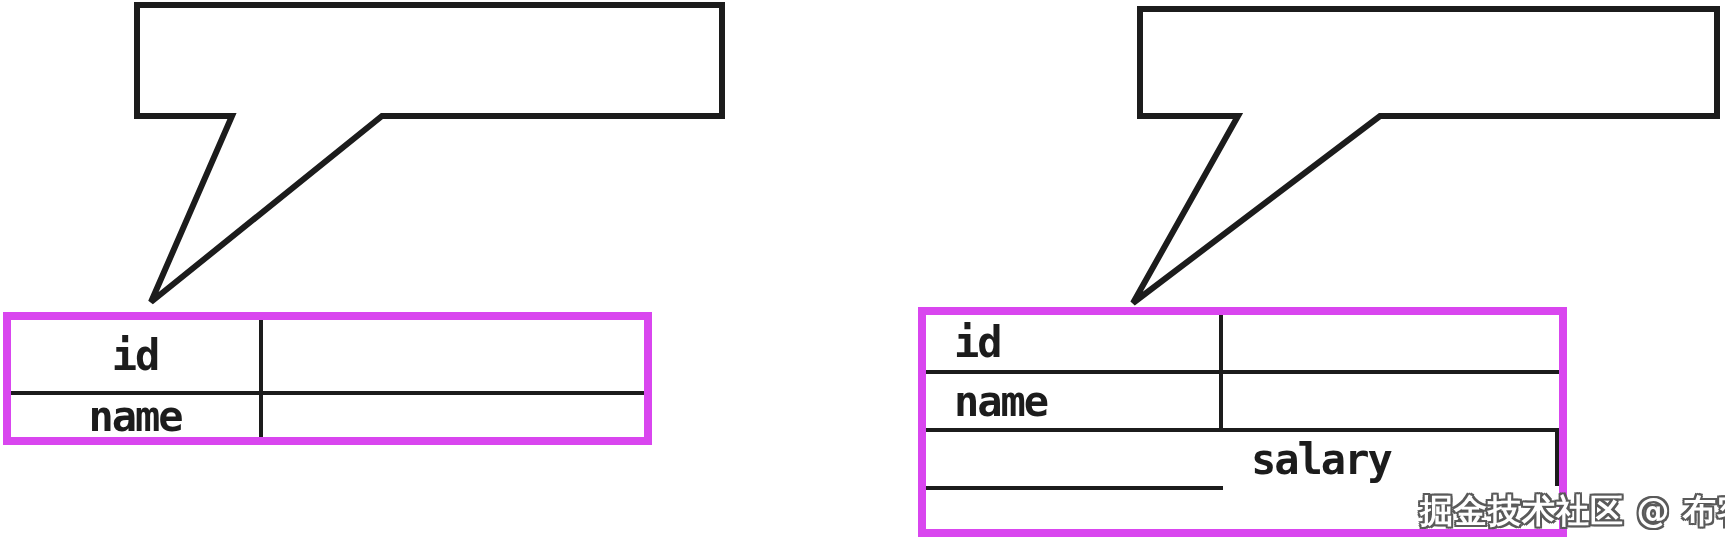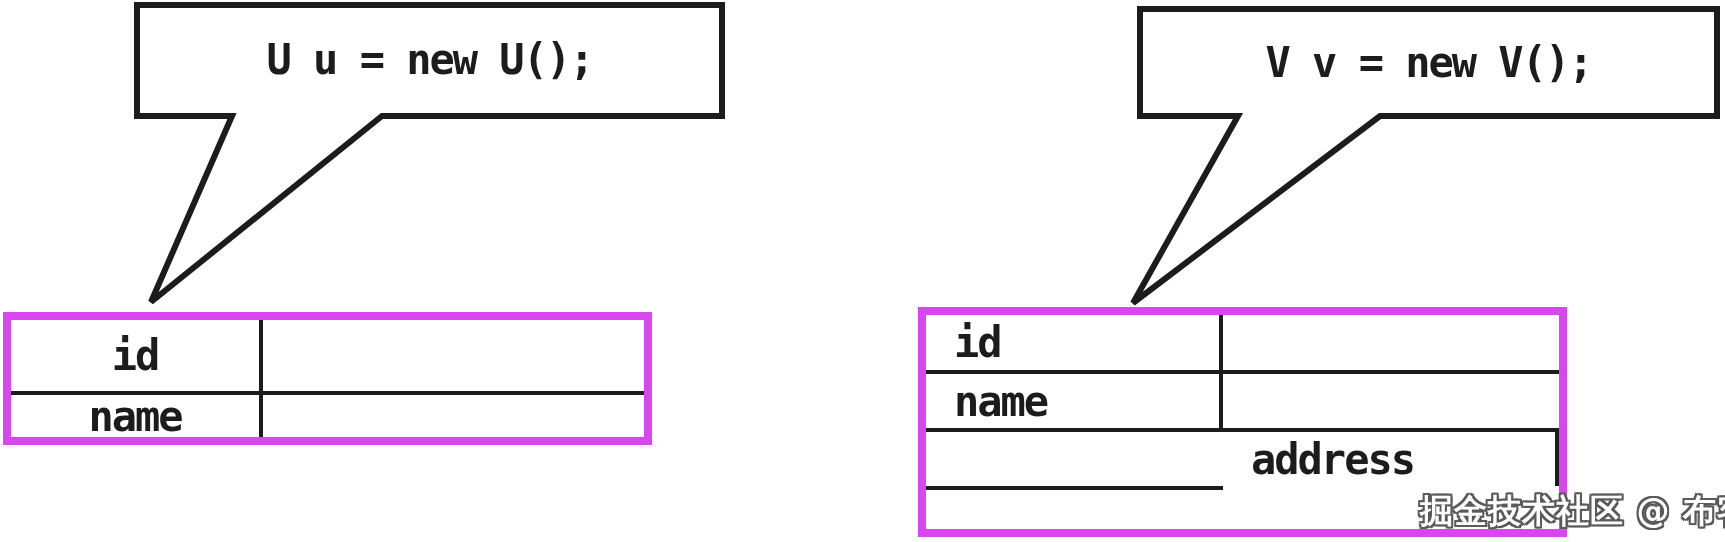--- a/index.html
+++ b/index.html
@@ -89,35 +89,33 @@
 </head>
 <body>
 
 <div id="stage">
 
   <svg id="bubble-svg" width="1725" height="542" viewBox="0 0 1725 542">
     <polygon points="137,5 722,5 722,116 382,116 151,302 232,116 137,116" fill="#ffffff" stroke="#1c1c1c" stroke-width="6" stroke-linejoin="miter"></polygon>
     <polygon points="1140,9 1717,9 1717,116 1380,116 1133,303 1238,116 1140,116" fill="#ffffff" stroke="#1c1c1c" stroke-width="6" stroke-linejoin="miter"></polygon>
   </svg>
 
-  <div class="code-label u">U u = new U();</div>
-  <div class="code-label v">V v = new V();</div>
 
   <div class="obj-table left-table">
     <div class="cell label">id</div>
     <div class="cell value"></div>
     <div class="cell label bt">name</div>
     <div class="cell value bt"></div>
   </div>
 
   <div class="obj-table right-table">
     <div class="cell label">id</div>
     <div class="cell value"></div>
     <div class="cell label bt">name</div>
     <div class="cell value bt"></div>
     <div class="cell value bt"></div>
-    <div class="cell label bt">address</div>
+    <div class="cell label bt">salary</div>
     <div class="cell value bt"></div>
   </div>
 
   <div class="watermark">掘金技术社区 @ 布客飞龙</div>
 
 </div>
 
 </body></html>

